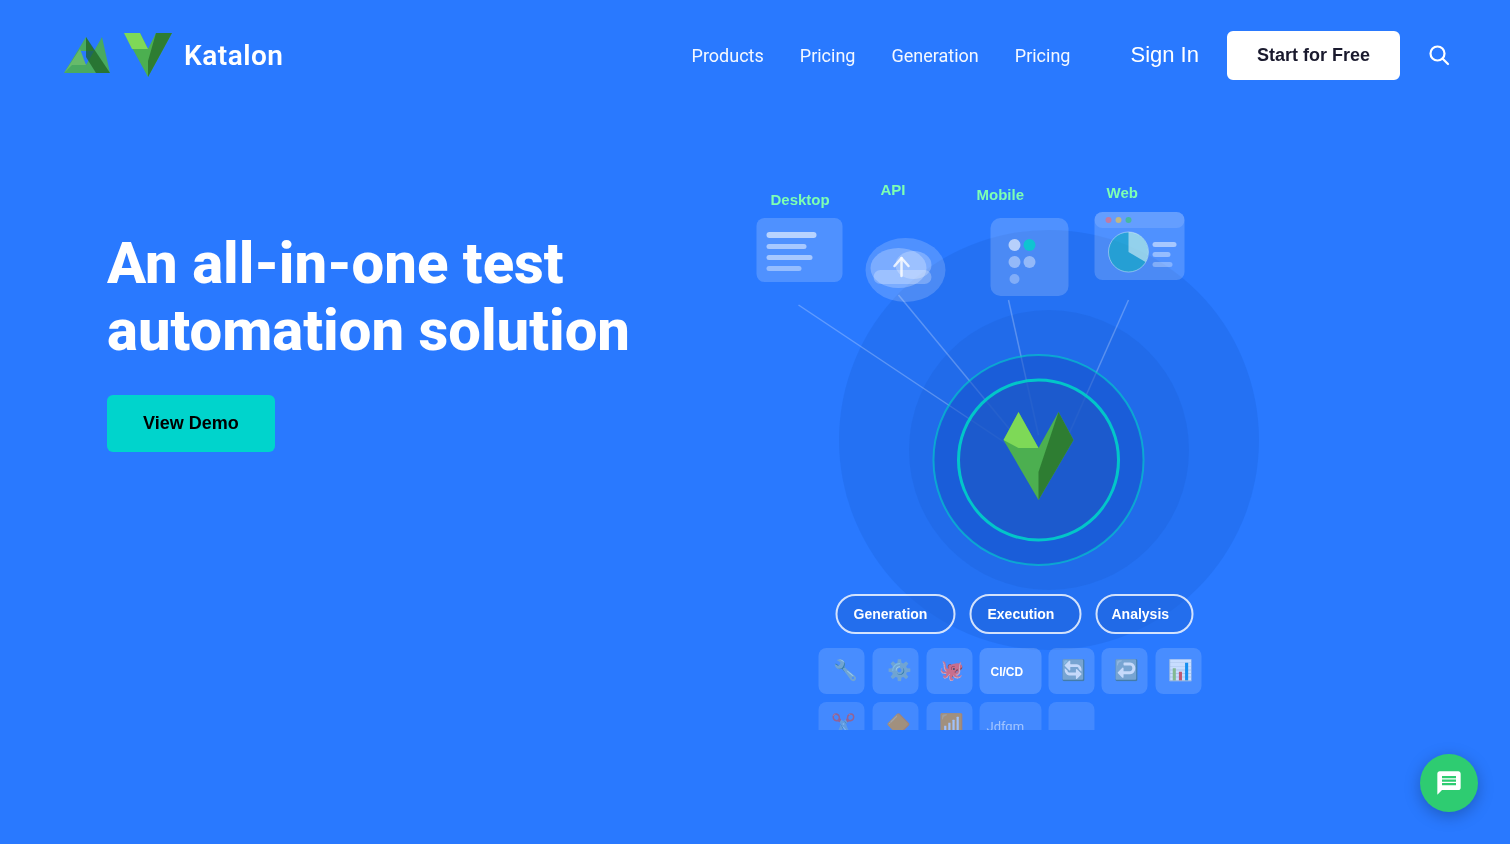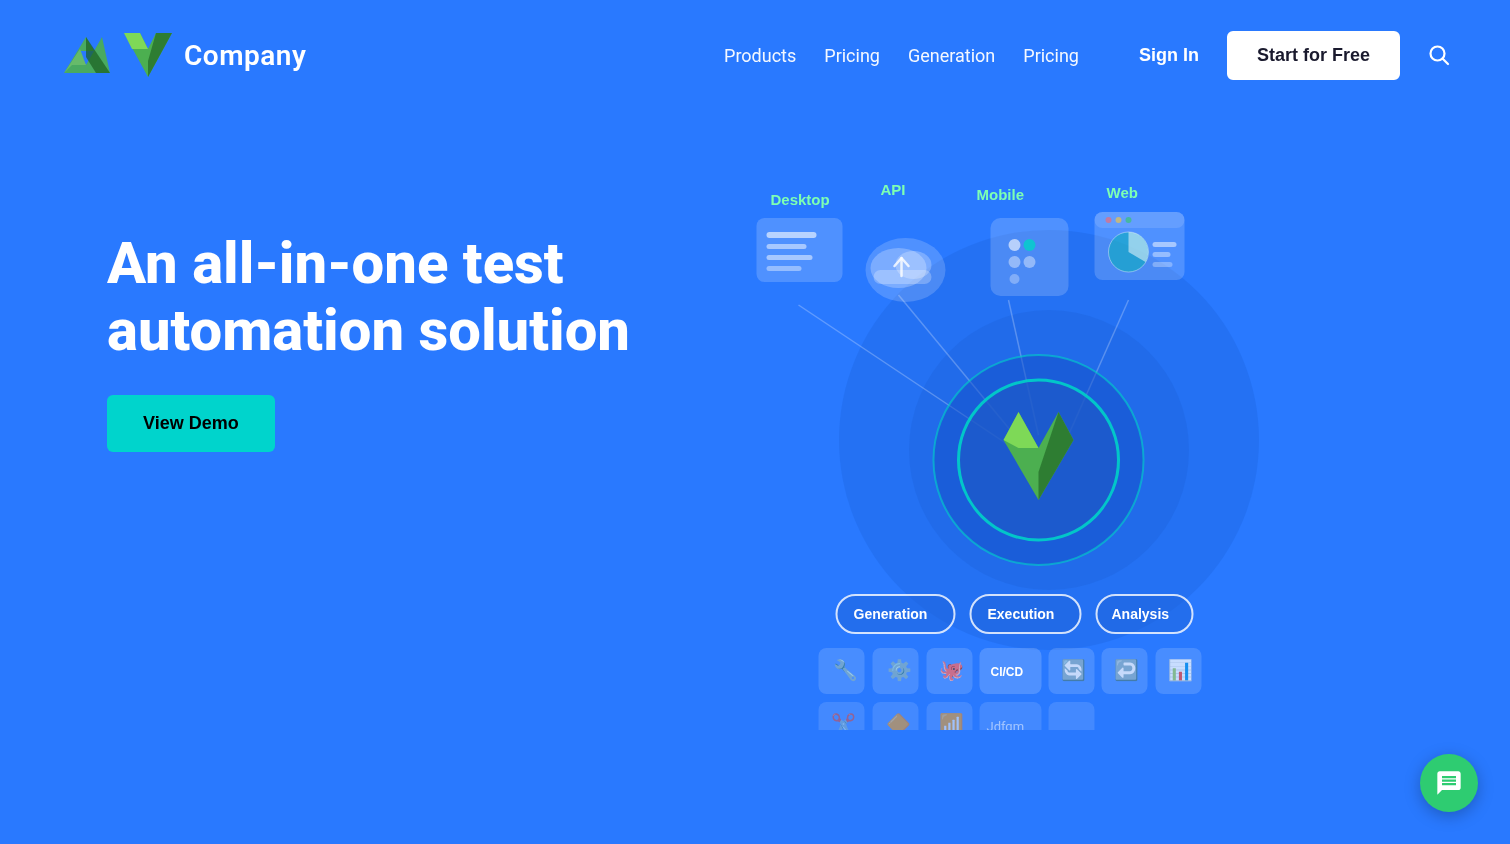--- a/index.html
+++ b/index.html
@@ -27,40 +27,40 @@
     }
     .logo-text {
       font-size: 28px;
       font-weight: 600;
       color: white;
       letter-spacing: 0.5px;
     }
     .nav-links {
       display: flex;
       align-items: center;
-      gap: 28px;
+      gap: 36px;
       list-style: none;
       margin-right: 60px;
     }
     .nav-links li a {
       text-decoration: none;
       color: white;
       font-size: 18px;
       font-weight: 400;
       opacity: 0.95;
     }
     .nav-actions {
       display: flex;
       align-items: center;
       gap: 28px;
     }
     .sign-in {
       color: white;
-      font-size: 18px;
-      font-weight: 700;
+      font-size: 22px;
+      font-weight: 400;
       background: none;
       border: none;
       cursor: pointer;
     }
     .start-free-btn {
       background: white;
       color: #1a1a2e;
       border: 2px solid white;
       border-radius: 6px;
       padding: 12px 28px;
@@ -207,21 +207,21 @@
       <polygon points="26,8 50,44 36,44 26,28" fill="#1B5E20" opacity="0.7"></polygon>
 
       <path d="M8 46 L22 10 L30 24 L16 24 L24 38 L40 10 L50 46" stroke="none" fill="none"></path>
     </svg>
 
     <svg width="52" height="52" viewBox="0 0 52 52">
       <polygon points="2,4 18,4 26,20 34,4 50,4 26,48" fill="#4CAF50"></polygon>
       <polygon points="2,4 18,4 26,20 10,20" fill="#7ED957"></polygon>
       <polygon points="34,4 50,4 26,48 26,32" fill="#2E7D32"></polygon>
     </svg>
-    <span class="logo-text">Company</span>
+    <span class="logo-text">Katalon</span>
   </a>
 
   <ul class="nav-links">
     <li>
       <a href="#">Products</a>
     </li>
     <li>
       <a href="#">Pricing</a>
     </li>
     <li>

